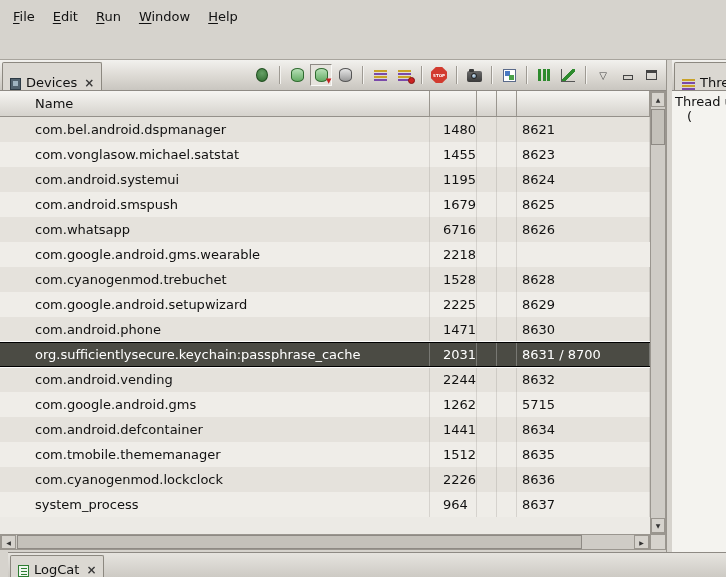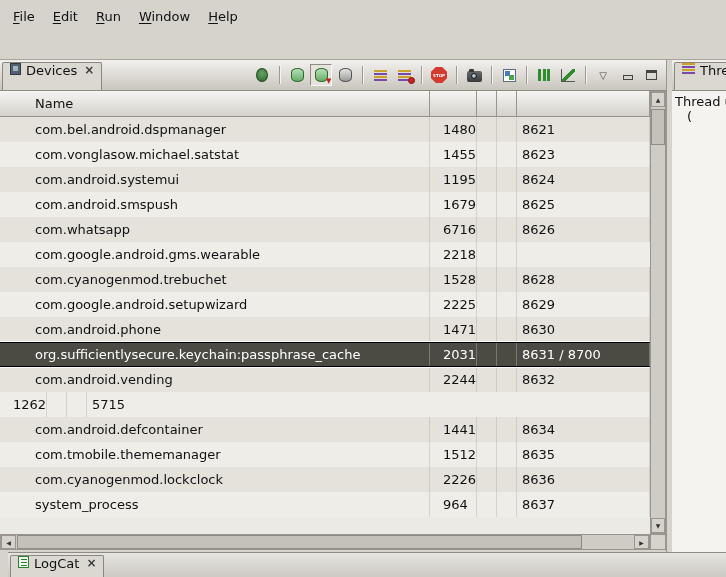--- a/index.html
+++ b/index.html
@@ -19,21 +19,21 @@
 
   
   #devices-panel{position:absolute;left:0;top:60px;width:666px;height:492px;background:#d6d3cd;}
   #sash{position:absolute;left:666px;top:60px;width:6px;height:492px;background:#d6d3cd;
     border-left:1px solid #98948d;box-sizing:border-box;}
   #threads-panel{position:absolute;left:672px;top:60px;width:54px;height:492px;background:#d6d3cd;overflow:hidden;}
 
   .panel-tabbar{position:absolute;top:0;left:0;right:0;height:31px;box-sizing:border-box;
     background:linear-gradient(#f2f1ee 0%,#dcd9d3 55%,#c9c6c0 100%);
     border-bottom:1px solid #8e8a84;display:flex;}
-  .tab{display:inline-flex;align-items:flex-start;gap:5px;height:28px;padding:0 7px;margin-left:2px;
+  .tab{display:inline-flex;align-items:flex-end;gap:5px;height:28px;padding:0 7px;margin-left:2px;
     align-self:flex-end;background:#dbd8d2;border:1px solid #8c8880;border-bottom:none;
     border-radius:2px 2px 0 0;white-space:nowrap;box-sizing:border-box;}
   .tab-label{font-size:13px;}
   .tab-close{font-size:12px;font-weight:bold;color:#3a3a3a;margin-left:2px;}
 
   
   .view-toolbar{position:absolute;right:4px;top:3px;display:flex;align-items:center;gap:2px;height:24px;}
   .tbtn{width:22px;height:22px;display:flex;align-items:center;justify-content:center;position:relative;box-sizing:border-box;}
   .tbtn.pressed{border:1px solid;border-color:#8e8a84 #f8f8f6 #f8f8f6 #8e8a84;background:#e6e3dd;}
   .tsep{width:1px;height:18px;background:#9e9a93;box-shadow:1px 0 0 #f4f3f0;margin:0 4px;}
@@ -287,20 +287,21 @@
     <div class="cell cell-port">8631 / 8700</div>
   </div>
         <div class="row even">
     <div class="cell cell-name">com.android.vending</div>
     <div class="cell cell-pid">22440</div>
     <div class="cell cell-c3"></div>
     <div class="cell cell-c4"></div>
     <div class="cell cell-port">8632</div>
   </div>
         <div class="row odd">
+    <div class="cell cell-name">com.google.android.gms</div>
     <div class="cell cell-pid">12623</div>
     <div class="cell cell-c3"></div>
     <div class="cell cell-c4"></div>
     <div class="cell cell-port">5715</div>
   </div>
         <div class="row even">
     <div class="cell cell-name">com.android.defcontainer</div>
     <div class="cell cell-pid">14411</div>
     <div class="cell cell-c3"></div>
     <div class="cell cell-c4"></div>

